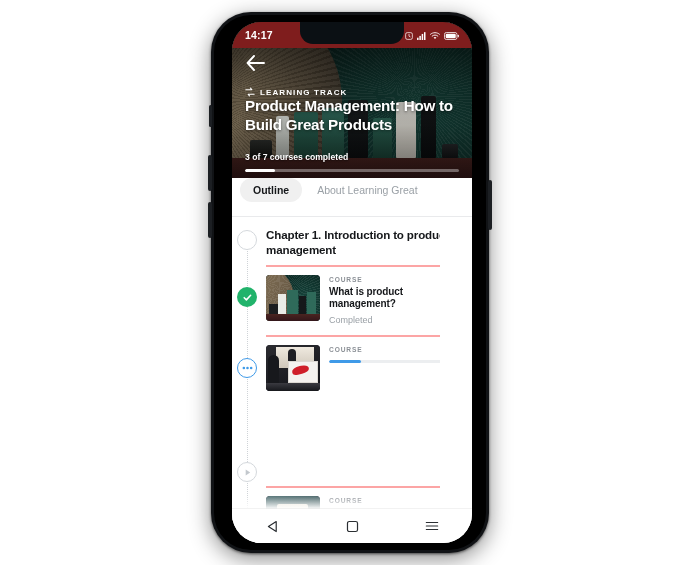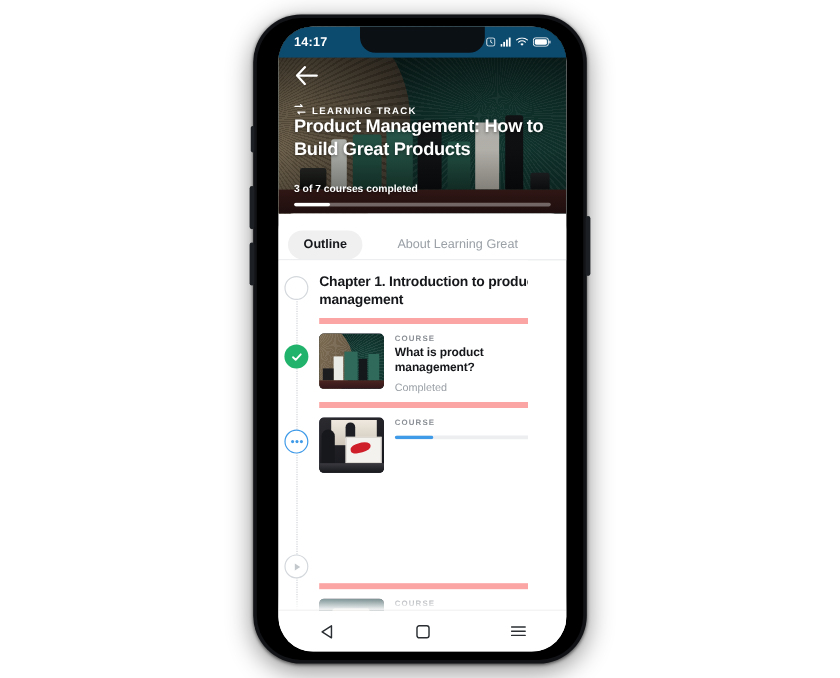--- a/index.html
+++ b/index.html
@@ -25,21 +25,21 @@
   }
   .side-btn{position:absolute;background:#1c1f23;border-radius:2px;}
   #btn-mute{left:-2px;top:93px;width:3px;height:22px;}
   #btn-vol-up{left:-3px;top:143px;width:4px;height:36px;}
   #btn-vol-down{left:-3px;top:190px;width:4px;height:36px;}
   #btn-power{right:-3px;top:168px;width:4px;height:50px;}
 
   
   #status-bar{
     position:absolute;left:0;top:0;width:240px;height:26px;
-    background:#0c4a6e;color:#fff;z-index:6;
+    background:#7f1d1d;color:#fff;z-index:6;
     display:flex;align-items:center;justify-content:space-between;
     padding:0 13px;box-sizing:border-box;
   }
   #status-time{font-size:10.5px;font-weight:bold;letter-spacing:.2px;}
   #status-icons{display:flex;align-items:center;gap:4px;}
   #notch{
     position:absolute;left:50%;transform:translateX(-50%);top:0;
     width:104px;height:22px;background:#0b1014;
     border-bottom-left-radius:13px;border-bottom-right-radius:13px;z-index:7;
   }
@@ -105,21 +105,21 @@
   #hero-progress-track{
     position:absolute;left:13px;top:147px;width:214px;height:3px;
     background:rgba(255,255,255,.36);border-radius:2px;overflow:hidden;
   }
   #hero-progress-fill{height:100%;background:#fff;border-radius:2px;}
 
   
   #tab-bar{
     position:absolute;left:0;top:156px;width:240px;height:38px;z-index:3;
     background:#fff;border-top-left-radius:13px;border-top-right-radius:13px;
-    display:flex;align-items:flex-end;padding-left:8px;box-sizing:border-box;gap:16px;
+    display:flex;align-items:flex-start;padding-left:8px;box-sizing:border-box;gap:2px;
   }
   .tab{
     font-size:10.5px;padding:6px 13px;border-radius:14px;cursor:pointer;
     white-space:nowrap;
   }
   .tab.active{background:#f0f0f0;color:#15171a;font-weight:bold;}
   .tab.inactive{color:#9aa0a6;}
   #tab-divider{
     position:absolute;left:0;top:194px;width:240px;height:1px;
     background:#e9eaec;z-index:3;
@@ -145,21 +145,21 @@
   .node.locked{border:1.6px solid #d4d8dc;}
 
   #chapter-title{
     position:absolute;left:34px;top:11px;width:192px;
     font-size:11.6px;line-height:14.5px;font-weight:bold;color:#15171a;
     letter-spacing:-.15px;
   }
 
   .course-row{
     position:absolute;left:34px;width:192px;display:flex;gap:9px;
-    border-top:5px solid #fca5a5;padding-top:8px;box-sizing:border-box;
+    border-top:2px solid #fca5a5;padding-top:8px;box-sizing:border-box;
     cursor:pointer;
   }
   .thumb{
     width:54px;height:46px;border-radius:4px;flex:0 0 54px;
     overflow:hidden;position:relative;background:#223;
   }
   .course-meta{flex:1;min-width:0;padding-top:1px;}
   .course-kicker{
     font-size:6.6px;font-weight:bold;letter-spacing:.9px;color:#8b9096;
     margin-bottom:3px;

